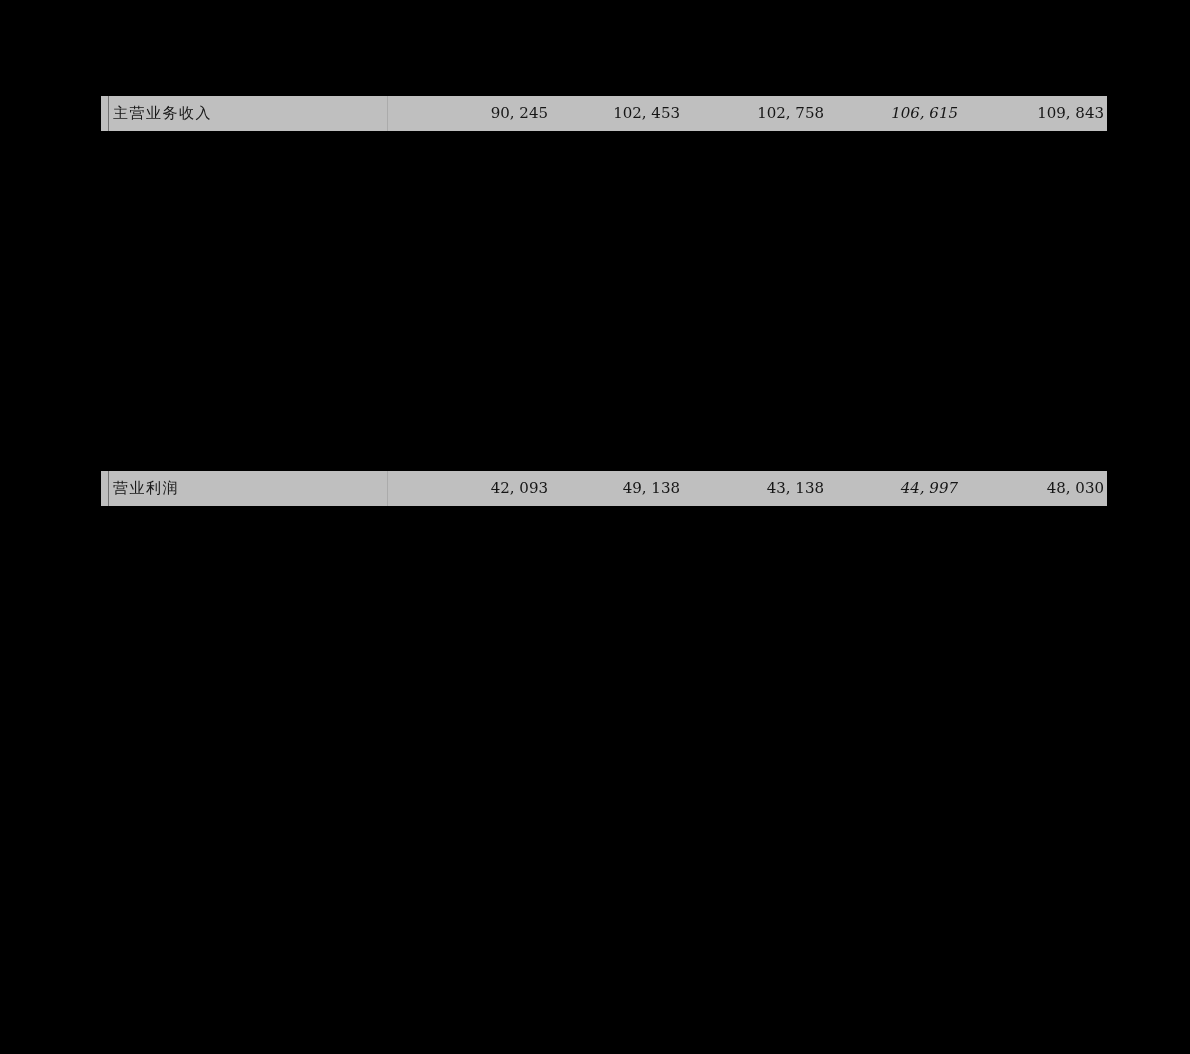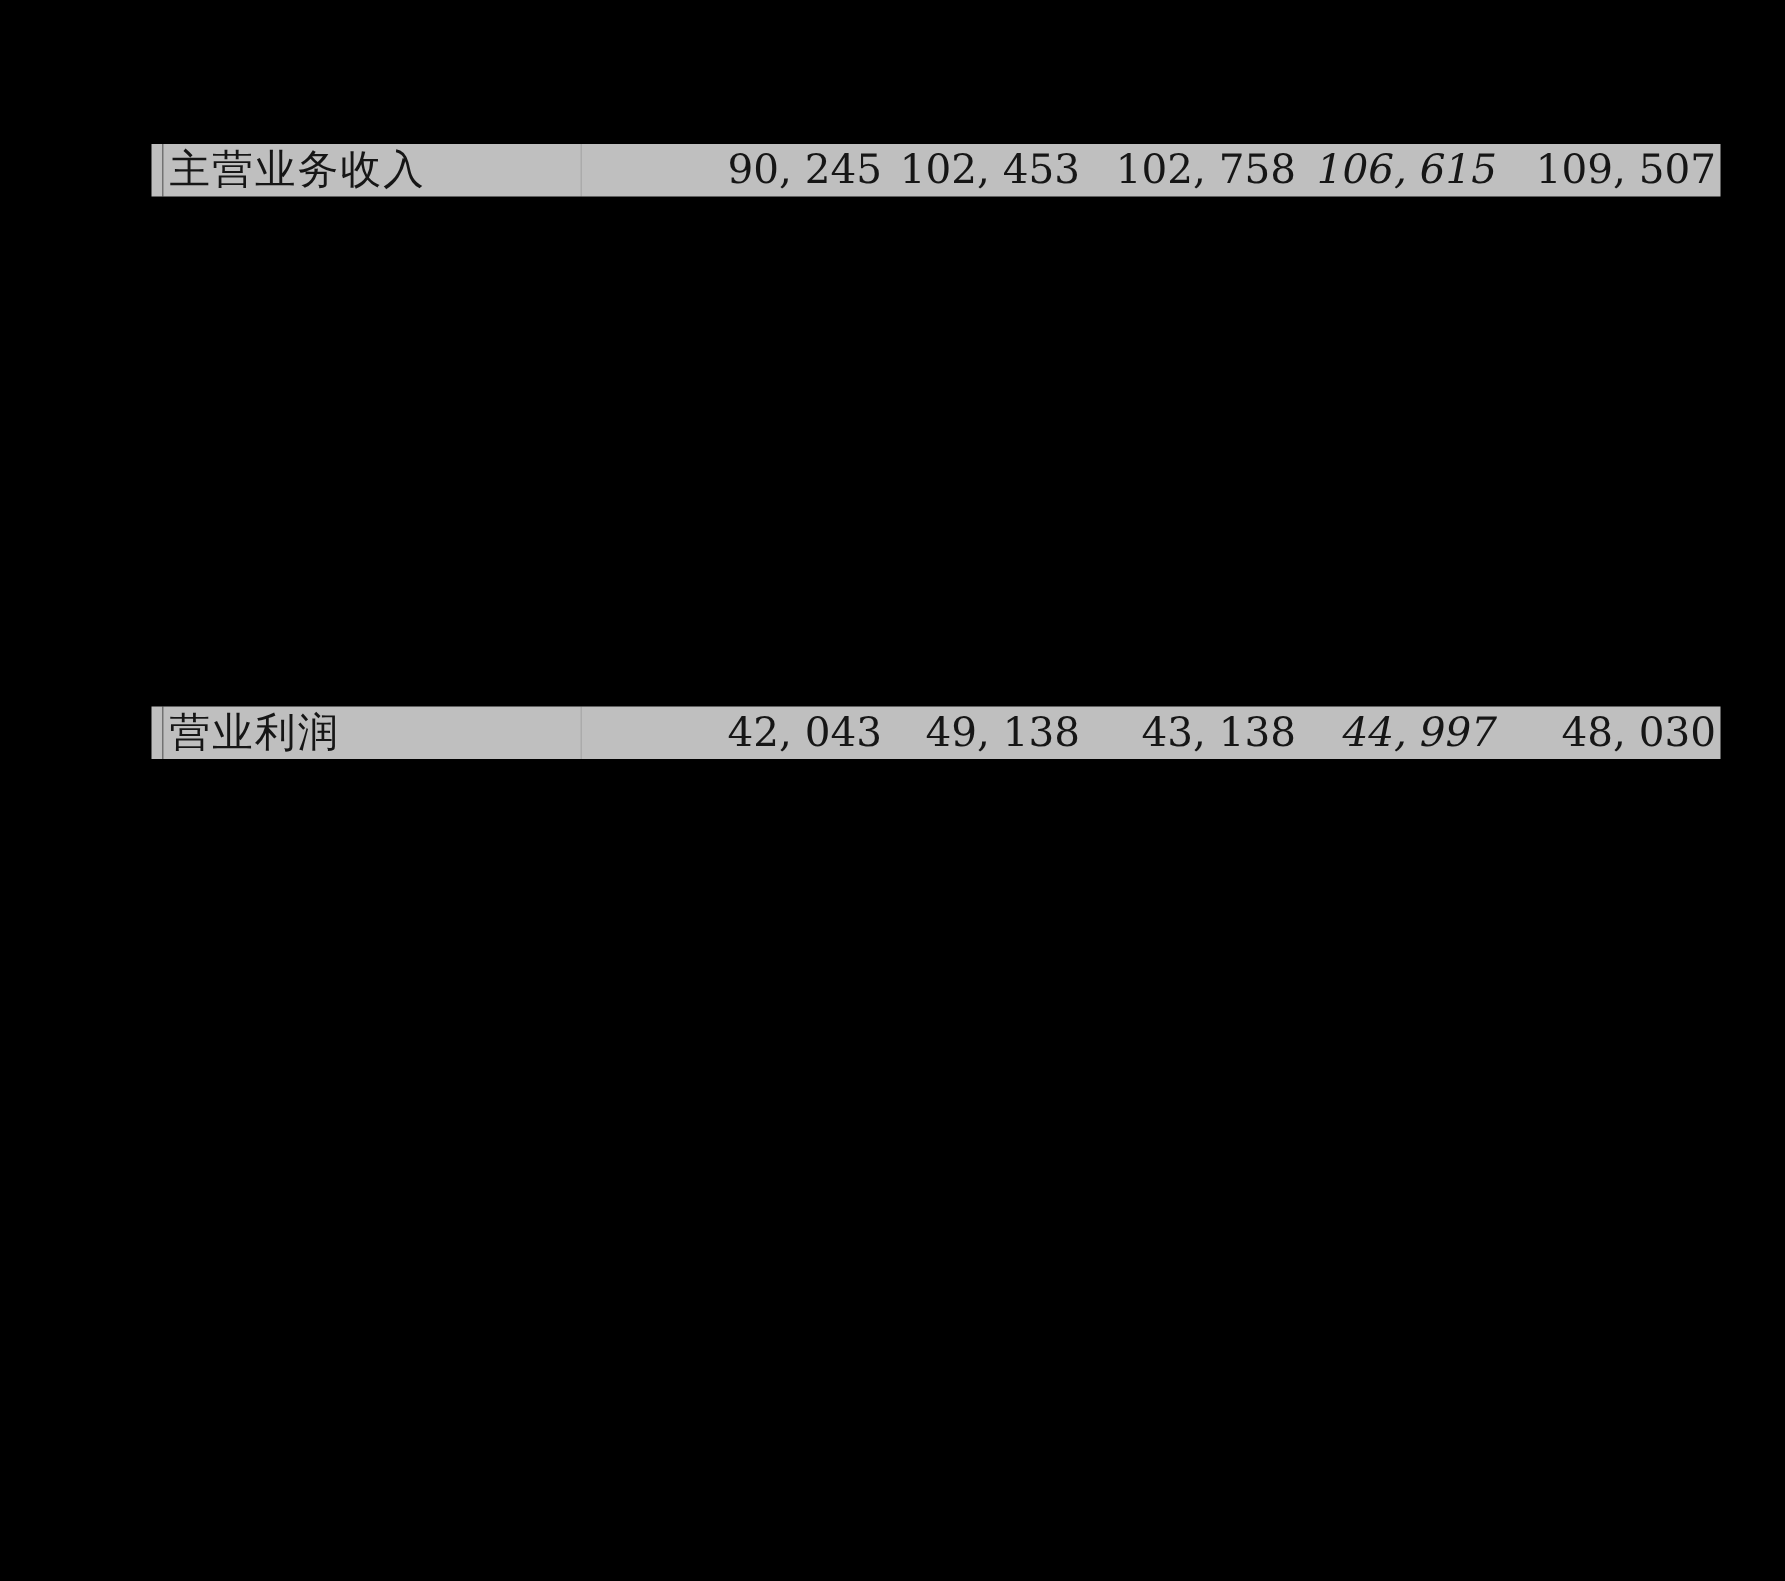--- a/index.html
+++ b/index.html
@@ -15,23 +15,22 @@
     overflow: hidden;
     font-family: "DejaVu Serif", "Liberation Serif", serif;
   }
   .bar {
     position: absolute;
     left: 101px;
     width: 1006px;
     height: 35px;
     background: #bfbfbf;
     color: #161616;
-    font-size: 27px;
+    font-size: 15px;
     line-height: 35px;
-    padding-left: 40px;
   }
   .row-1 { top: 96px; }
   .row-2 { top: 221px; }
   .row-3 { top: 471px; }
   .row-4 { top: 657px; }
   .row-5 { top: 845px; }
   .label {
     position: absolute;
     left: 12px;
     top: 0;
@@ -64,29 +63,29 @@
 <div class="page">
 
   <div class="bar row-1">
     <span class="divider d1"></span>
     <span class="divider d2"></span>
     <span class="label">主营业务收入</span>
     <span class="val v1">90, 245</span>
     <span class="val v2">102, 453</span>
     <span class="val v3">102, 758</span>
     <span class="val v4">106, 615</span>
-    <span class="val v5">109, 507</span>
+    <span class="val v5">109, 843</span>
   </div>
 
 
   <div class="bar row-3">
     <span class="divider d1"></span>
     <span class="divider d2"></span>
     <span class="label">营业利润</span>
-    <span class="val v1">42, 043</span>
+    <span class="val v1">42, 093</span>
     <span class="val v2">49, 138</span>
     <span class="val v3">43, 138</span>
     <span class="val v4">44, 997</span>
     <span class="val v5">48, 030</span>
   </div>
 
 
 
 </div>
 

